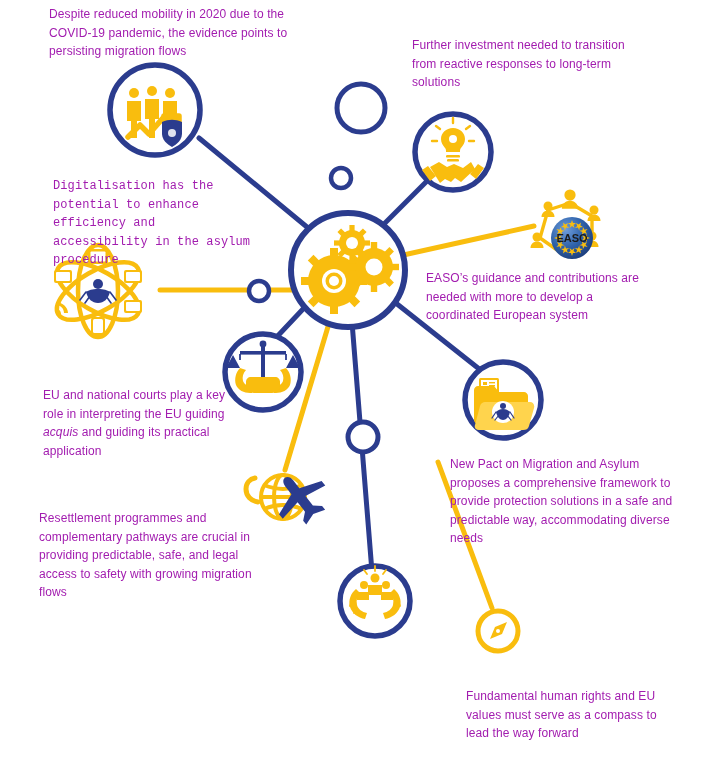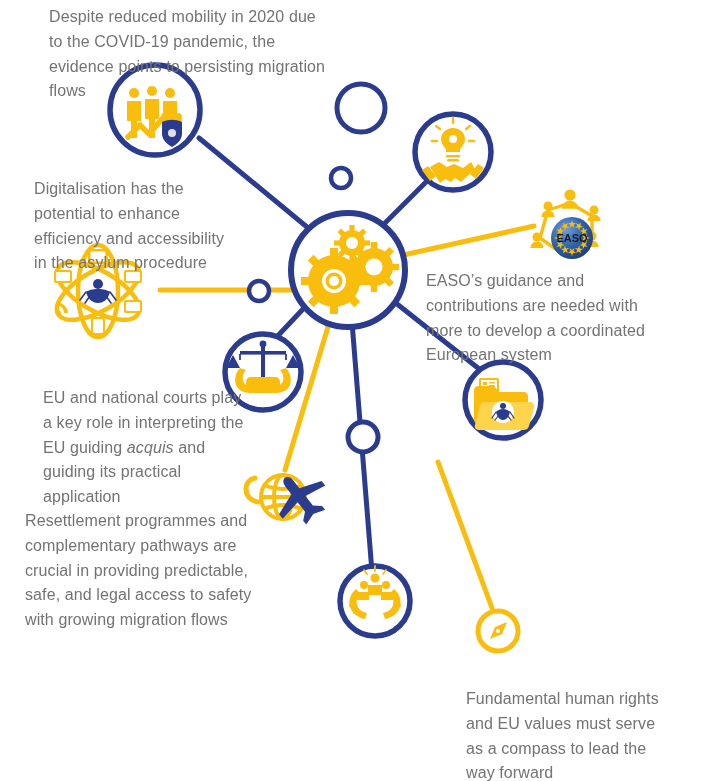--- a/index.html
+++ b/index.html
@@ -1,20 +1,20 @@
 <!DOCTYPE html>
 <html><head>
 <meta charset="utf-8">
 <style>
   html,body{margin:0;padding:0;background:#ffffff;}
   body{width:704px;height:781px;position:relative;overflow:hidden;
        font-family:"Liberation Sans", sans-serif;}
   #canvas{position:absolute;inset:0;width:704px;height:781px;}
   .svg-layer{position:absolute;left:0;top:0;width:704px;height:781px;}
-  .cap{position:absolute;color:#737373;font-size:16px;line-height:1.55;
+  .cap{position:absolute;color:#a21caf;font-size:12px;line-height:1.55;
        font-family:"Liberation Sans", sans-serif;letter-spacing:0.1px;}
   .cap i{}
 </style>
 </head>
 <body>
 
 <div id="canvas">
 
   <svg class="svg-layer" viewBox="0 0 704 781">
     <defs>
@@ -328,28 +328,30 @@
       <g>
         <circle cx="498" cy="631" r="20" fill="#ffffff" stroke="#f9bd0e" stroke-width="5"></circle>
         <path d="M507 622l-5 12-12 5 5-12z" fill="#f9bd0e"></path>
         <circle cx="498" cy="631" r="2" fill="#ffffff"></circle>
       </g>
     </g>
   </svg>
 
   <div class="cap" style="left:49px;top:5px;width:280px;">Despite reduced mobility in 2020 due to the COVID-19 pandemic, the evidence points to persisting migration flows</div>
 
-
-  <div class="cap" style="left:34px;top:177px;width:200px;">Digitalisation has the potential to enhance efficiency and accessibility in the asylum procedure</div>
+  <div class="cap" style="left:412px;top:36px;width:230px;">Further investment needed to transition from reactive responses to long-term solutions</div>
+
+  <div class="cap" style="left:53px;top:177px;width:200px;font-family:Liberation Mono, monospace;">Digitalisation has the potential to enhance efficiency and accessibility in the asylum procedure</div>
 
   <div class="cap" style="left:426px;top:269px;width:228px;">EASO’s guidance and contributions are needed with more to develop a coordinated European system</div>
 
   <div class="cap" style="left:43px;top:386px;width:205px;">
     <span>EU and national courts play a key role in interpreting the EU guiding </span><i>acquis</i><span> and guiding its practical application</span>
   </div>
 
-  <div class="cap" style="left:25px;top:509px;width:230px;">Resettlement programmes and complementary pathways are crucial in providing predictable, safe, and legal access to safety with growing migration flows</div>
-
+  <div class="cap" style="left:39px;top:509px;width:230px;">Resettlement programmes and complementary pathways are crucial in providing predictable, safe, and legal access to safety with growing migration flows</div>
+
+  <div class="cap" style="left:450px;top:455px;width:225px;">New Pact on Migration and Asylum proposes a comprehensive framework to provide protection solutions in a safe and predictable way, accommodating diverse needs</div>
 
 
   <div class="cap" style="left:466px;top:671px;width:200px;margin-top:16px;">Fundamental human rights and EU values must serve as a compass to lead the way forward</div>
 
 </div>
 
 </body></html>

